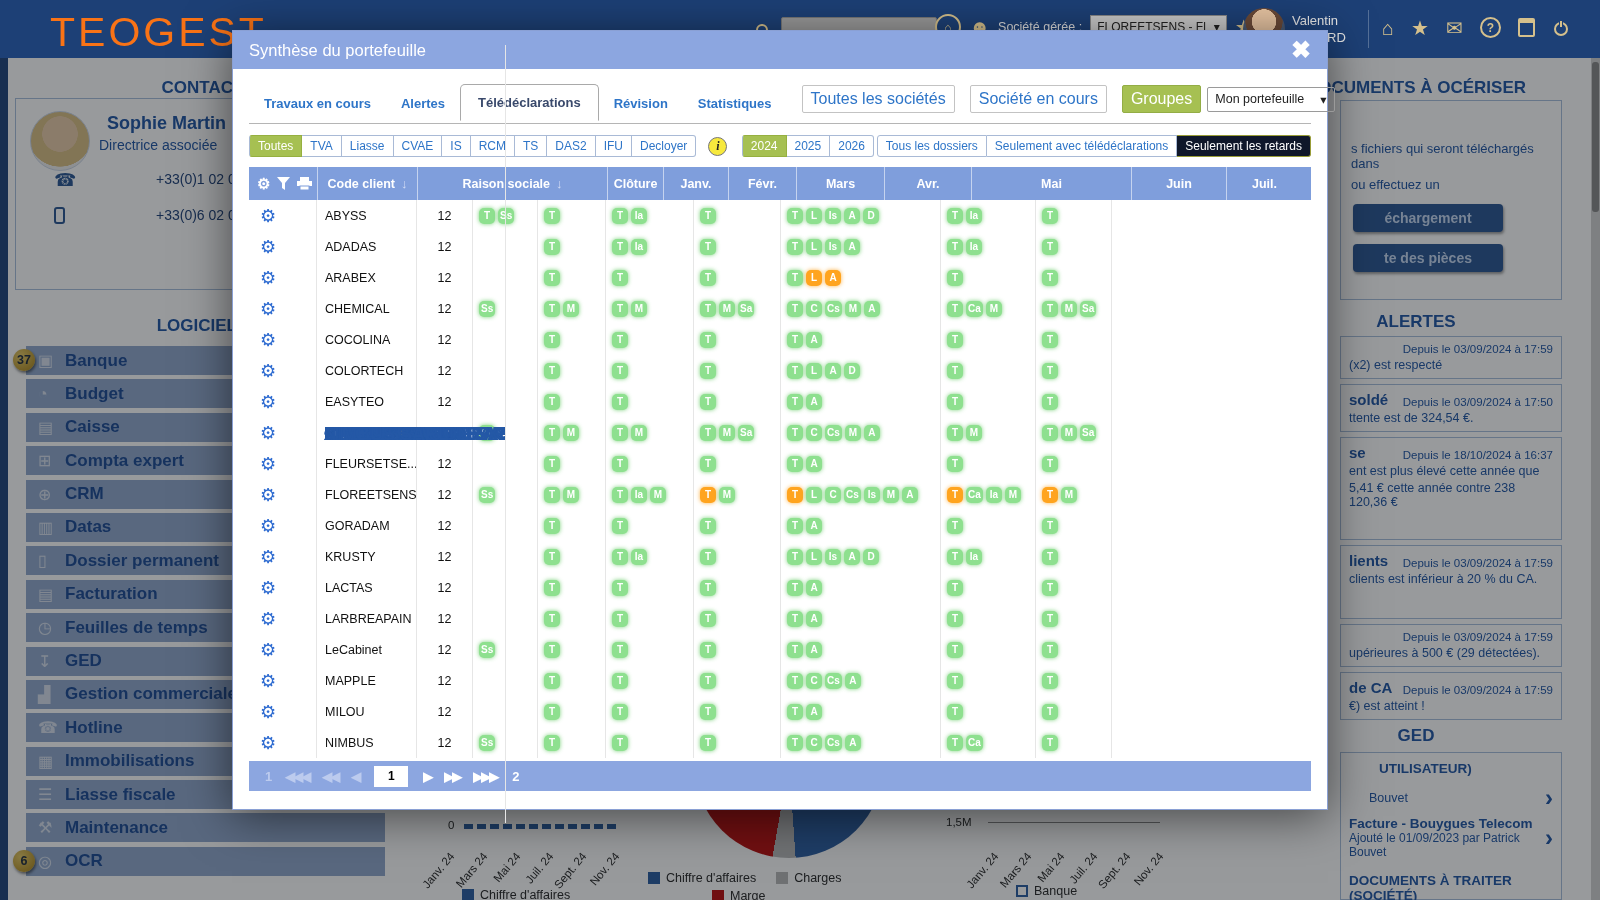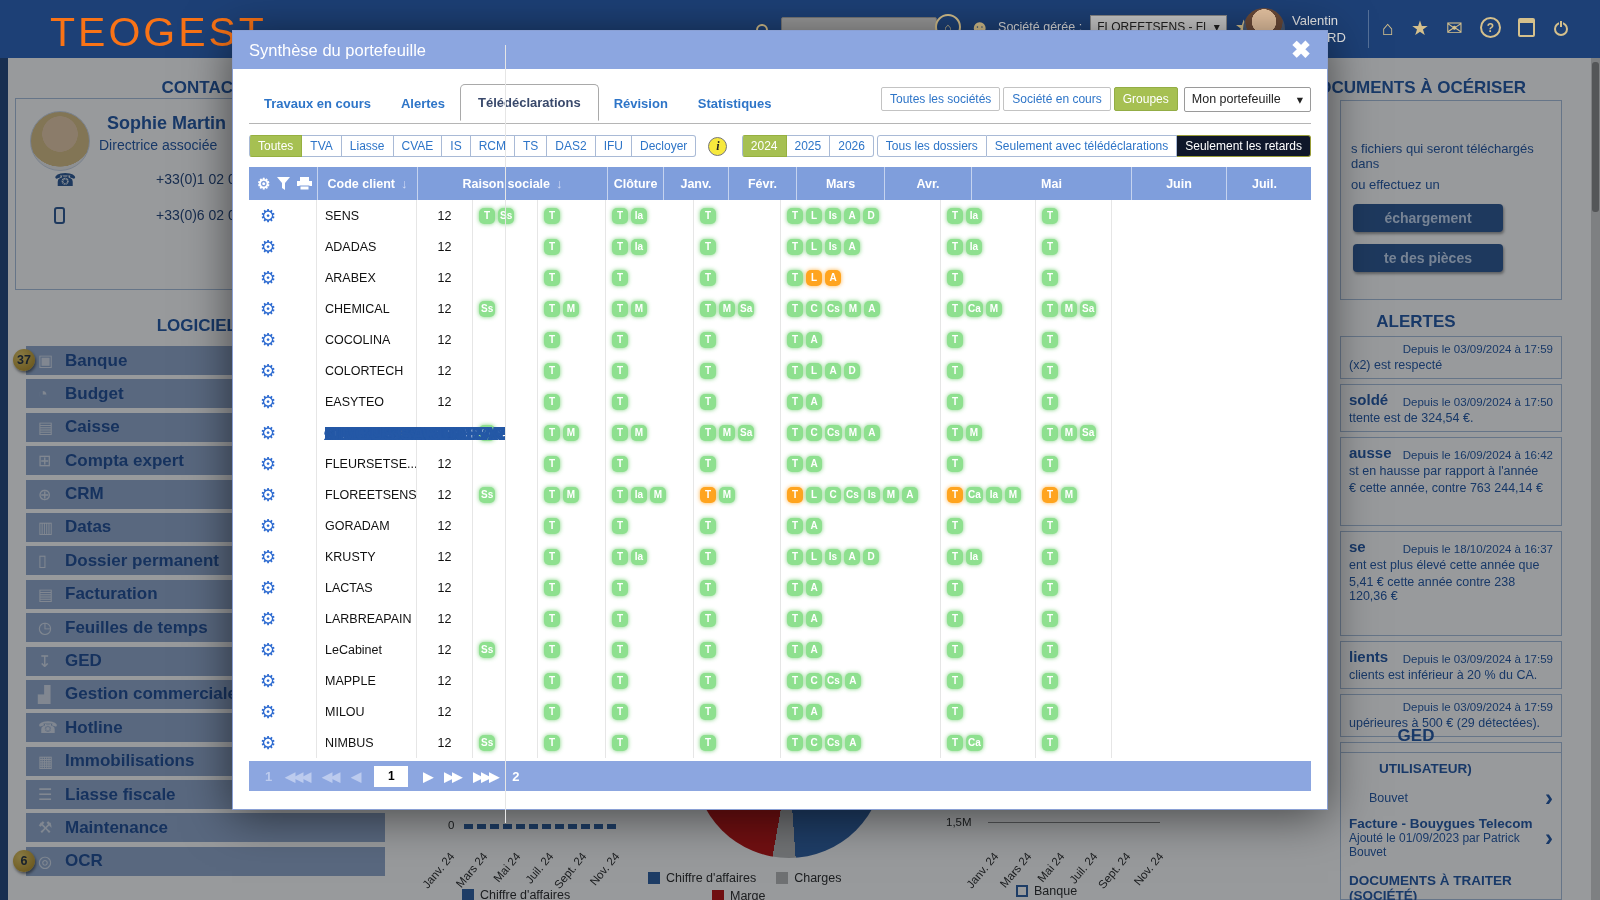--- a/index.html
+++ b/index.html
@@ -80,21 +80,21 @@
   .modal{position:absolute;left:232px;top:30px;width:1096px;height:780px;background:#fff;z-index:100;
          box-shadow:0 6px 45px rgba(0,0,0,.55);border:1px solid #8aa0d4;box-sizing:border-box}
   .m-header{height:38px;background:#8ca6e0;display:flex;align-items:center;padding:0 16px;color:#fff;font-size:16.5px}
   .m-close{margin-left:auto;color:#fff;font-size:24px;font-weight:bold;cursor:pointer}
   .m-body{padding:12px 16px 0 16px}
   .tabs-row{display:flex;align-items:center;border-bottom:1px solid #b5b5b5;height:42px}
   .tab{padding:9px 15px;color:#2e75c8;font-weight:bold;font-size:13px;white-space:nowrap}
   .tab.active{border:1px solid #a9a9a9;border-bottom:1px solid #fff;margin-bottom:-1px;background:#fff;
               border-radius:5px 5px 0 0;color:#39496b;padding:10px 17px}
   .tabs-spacer{flex:1}
-  .scope-btn{border:1px solid #c3c3c3;background:#fff;color:#2e75c8;font-size:12px;padding:4px 8px;margin-left:3px;margin-bottom:7px;border-radius:2px;white-space:nowrap}
+  .scope-btn{border:1px solid #c3c3c3;background:#fff;color:#2e75c8;font-size:16px;padding:4px 8px;margin-left:15px;margin-bottom:7px;border-radius:2px;white-space:nowrap}
   .scope-btn.green{background:#a6c052;color:#fff;border-color:#93ad45}
   .portfolio{border:1px solid #9a9a9a;font-size:12.5px;color:#222;padding:4px 7px;margin-left:6px;margin-bottom:6px;display:flex;align-items:center;gap:16px;border-radius:2px;white-space:nowrap}
   .filters-row{display:flex;align-items:center;margin-top:11px;font-size:12px}
   .seg-group{display:flex}
   .seg{border:1px solid #a9bad6;border-left:none;color:#2e75c8;padding:3px 8px;background:#fff;white-space:nowrap}
   .seg-group .seg:first-child{border-left:1px solid #a9bad6;border-radius:3px 0 0 3px}
   .seg-group .seg:last-child{border-radius:0 3px 3px 0}
   .seg.on{background:#a6c052;border-color:#96b040;color:#fff}
   .seg.on.olive{background:#0f172a;border-color:#999d38}
   .info{width:17px;height:17px;border-radius:50%;background:#f7e93d;border:1px solid #777;color:#222;font-style:italic;
@@ -322,28 +322,20 @@
     </div>
     <div class="alert-card">
       <div class="alert-head">
         <span class="alert-title">soldé</span>
         <span class="alert-date">Depuis le 03/09/2024 à 17:50</span>
       </div>
       <div class="alert-line">ttente est de 324,54 €.</div>
     </div>
     <div class="alert-card">
       <div class="alert-head">
-        <span class="alert-title">ausse</span>
-        <span class="alert-date">Depuis le 16/09/2024 à 16:42</span>
-      </div>
-      <div class="alert-line">st en hausse par rapport à l'année</div>
-      <div class="alert-line">€ cette année, contre 763 244,14 €</div>
-    </div>
-    <div class="alert-card">
-      <div class="alert-head">
         <span class="alert-title">se</span>
         <span class="alert-date">Depuis le 18/10/2024 à 16:37</span>
       </div>
       <div class="alert-line">ent est plus élevé cette année que</div>
       <div class="alert-line">5,41 € cette année contre 238 120,36 €</div>
     </div>
     <div class="alert-card">
       <div class="alert-head">
         <span class="alert-title">lients</span>
         <span class="alert-date">Depuis le 03/09/2024 à 17:59</span>
@@ -460,21 +452,21 @@
           <span class="th" style="width: 160px;">Mai</span>
           <span class="th" style="width: 95px;">Juin</span>
           <span class="th" style="width: 76px;">Juil.</span>
         </span>
     </div>
     <div id="rowsHost">
         <div class="trow">
           <span class="td c-ico">
             <span class="gear">⚙</span>
           </span>
-          <span class="td c-code" style="width: 100px;">SENS</span>
+          <span class="td c-code" style="width: 100px;">ABYSS</span>
           <span class="td c-name" style="width: 190px;">ABYSS ENERGIE SAS</span>
           <span class="td c-clo" style="width: 56px;">12</span>
           <span class="td c-m" style="width: 65px;">
             <span class="bdg">T</span>
             <span class="bdg">Ss</span>
           </span>
           <span class="td c-m" style="width: 68px;">
             <span class="bdg">T</span>
           </span>
           <span class="td c-m" style="width: 88px;">

